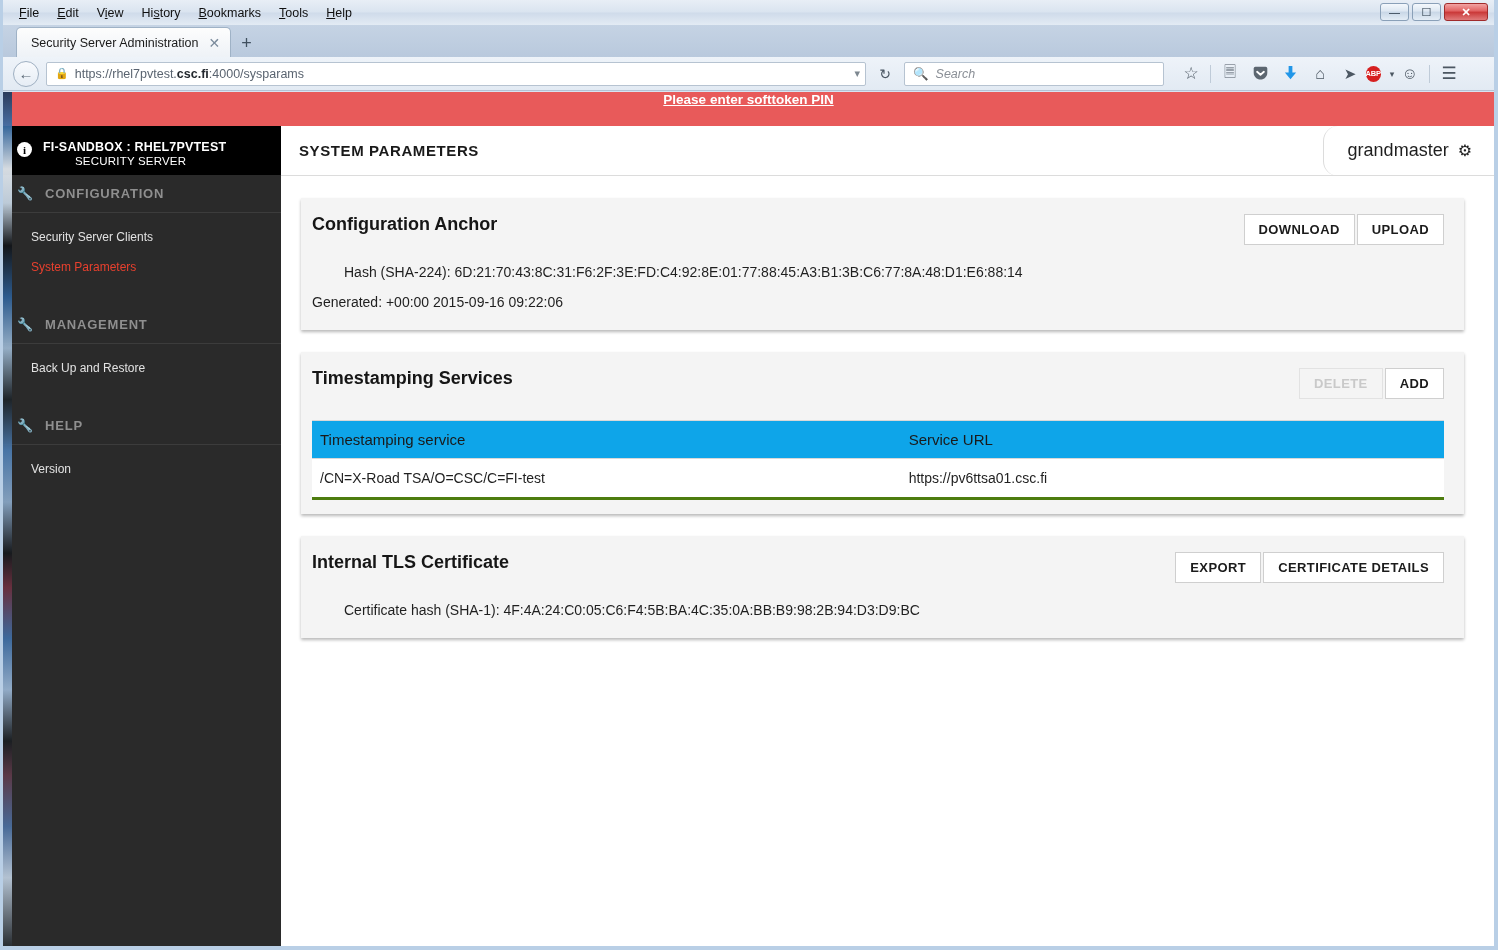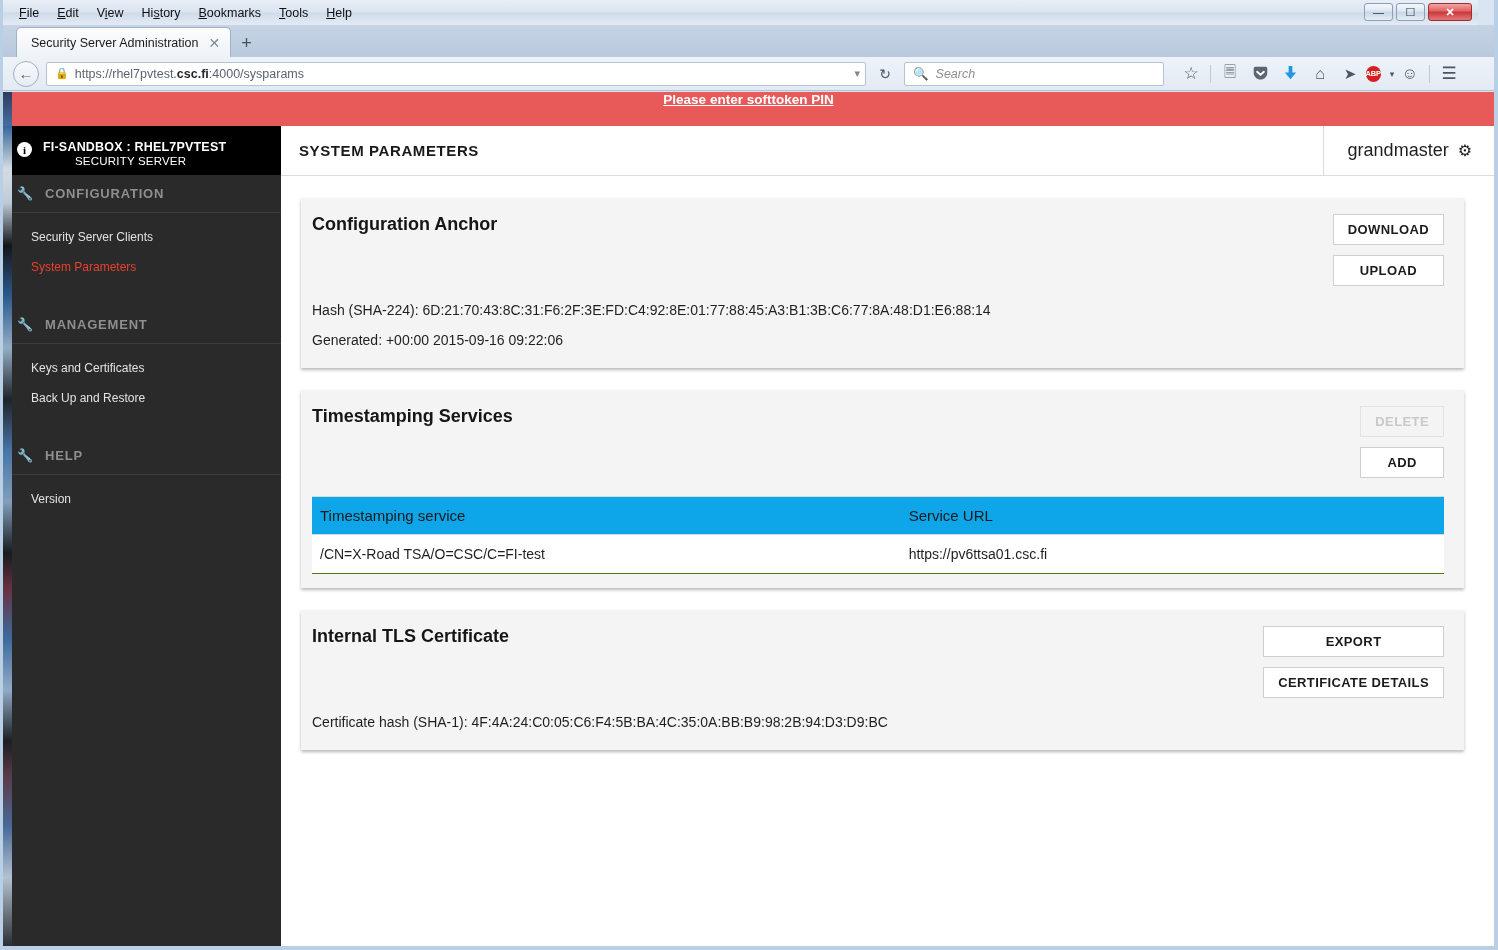--- a/index.html
+++ b/index.html
@@ -15,21 +15,21 @@
     position: relative;
     width: 1498px; height: 950px;
     background: linear-gradient(to bottom, #d9e5f2 0%, #cfdcec 100%);
     border-left: 3px solid #b9cfe6;
     border-right: 4px solid #b9cfe6;
     border-bottom: 4px solid #b9cfe6;
   }
 
   
   #titlebar {
-    position: absolute; top: 0; left: 0; right: 16px; height: 25px;
+    position: absolute; top: 0; left: 0; right: 0; height: 25px;
     background: linear-gradient(to bottom, #e8eef6 0%, #dae4f0 48%, #cfdbea 52%, #e3ebf4 100%);
     display: flex; align-items: center;
   }
   #menubar { display: flex; align-items: center; gap: 0; padding-left: 7px; }
   .menu-item {
     font-size: 12.5px; color: #101010; padding: 3px 9px;
     font-family: "Liberation Sans", sans-serif; cursor: default;
     white-space: nowrap;
   }
   .menu-item u { text-decoration: underline; }
@@ -187,20 +187,21 @@
     display: flex; align-items: center; justify-content: space-between;
   }
   #page-title {
     font-size: 15px; font-weight: bold; letter-spacing: .6px;
     color: #1a1a1a; padding-left: 18px;
   }
   #userbox {
     display: flex; align-items: center; gap: 9px;
     height: 50px; padding: 0 22px 0 24px;
     border-left: 1px solid #dcdcdc;
+    border-radius: 15px;
   }
   #username { font-size: 18px; color: #1f1f1f; }
   #gear-icon { font-size: 16px; color: #1f1f1f; }
 
   #content { padding: 22px 30px 6px 20px; }
 
   .panel {
     background: #f4f4f4;
     margin-bottom: 22px;
     padding: 16px 20px 20px 11px;
@@ -208,46 +209,46 @@
     box-shadow: 0 2px 3px rgba(0,0,0,.28);
   }
   .panel-head {
     display: flex; align-items: flex-start; justify-content: space-between;
     min-height: 34px;
   }
   .panel-title {
     font-size: 18px; font-weight: bold; color: #161616;
     padding-left: 0; line-height: 1.2;
   }
-  .btn-row { display: flex; gap: 10px; flex-direction: column; }
+  .btn-row { display: flex; gap: 2px; }
   .btn {
     background: #ffffff; border: 1px solid #cfcfcf;
     padding: 8px 14px; font-size: 13px; font-weight: bold;
     letter-spacing: .4px; color: #1b1b1b; cursor: pointer;
     font-family: "Liberation Sans", sans-serif;
     line-height: 1; white-space: nowrap;
   }
   .btn.disabled { color: #c9c9c9; background: #f4f4f4; border-color: #e2e2e2; cursor: default; }
 
   .panel-line { font-size: 14px; color: #1f1f1f; margin-top: 14px; }
-  .panel-line.first { margin-top: 16px; }
+  .panel-line.first { margin-top: 16px; margin-left: 32px; }
 
   
   table.ts-table {
     width: 100%; border-collapse: collapse; margin-top: 18px;
     background: #ffffff;
   }
   table.ts-table th {
     text-align: left; font-size: 15px; font-weight: normal; color: #1a1a1a;
     padding: 10px 8px; background: #0ea5e9;
     border-top: 1px solid #d8d8d8; border-bottom: 1px solid #d8d8d8;
   }
   table.ts-table td {
     font-size: 14px; color: #1f1f1f; padding: 11px 8px;
-    background: #ffffff; border-bottom: 1px solid #4d7c0f;
+    background: #ffffff; border-bottom: 3px solid #4d7c0f;
   }
   .col-a { width: 52%; }
 </style>
 </head>
 <body>
 
 <div id="window">
 
   <div id="titlebar">
     <div id="menubar">
@@ -340,21 +341,20 @@
       <div class="sb-group">
         <div class="sb-link">Security Server Clients</div>
         <div class="sb-link active">System Parameters</div>
       </div>
 
       <div class="sb-section">
         <span class="sb-wrench">🔧</span>
         <span>MANAGEMENT</span>
       </div>
       <div class="sb-group">
-        <div class="sb-link">Keys and Certificates</div>
         <div class="sb-link">Back Up and Restore</div>
       </div>
 
       <div class="sb-section">
         <span class="sb-wrench">🔧</span>
         <span>HELP</span>
       </div>
       <div class="sb-group">
         <div class="sb-link">Version</div>
       </div>

